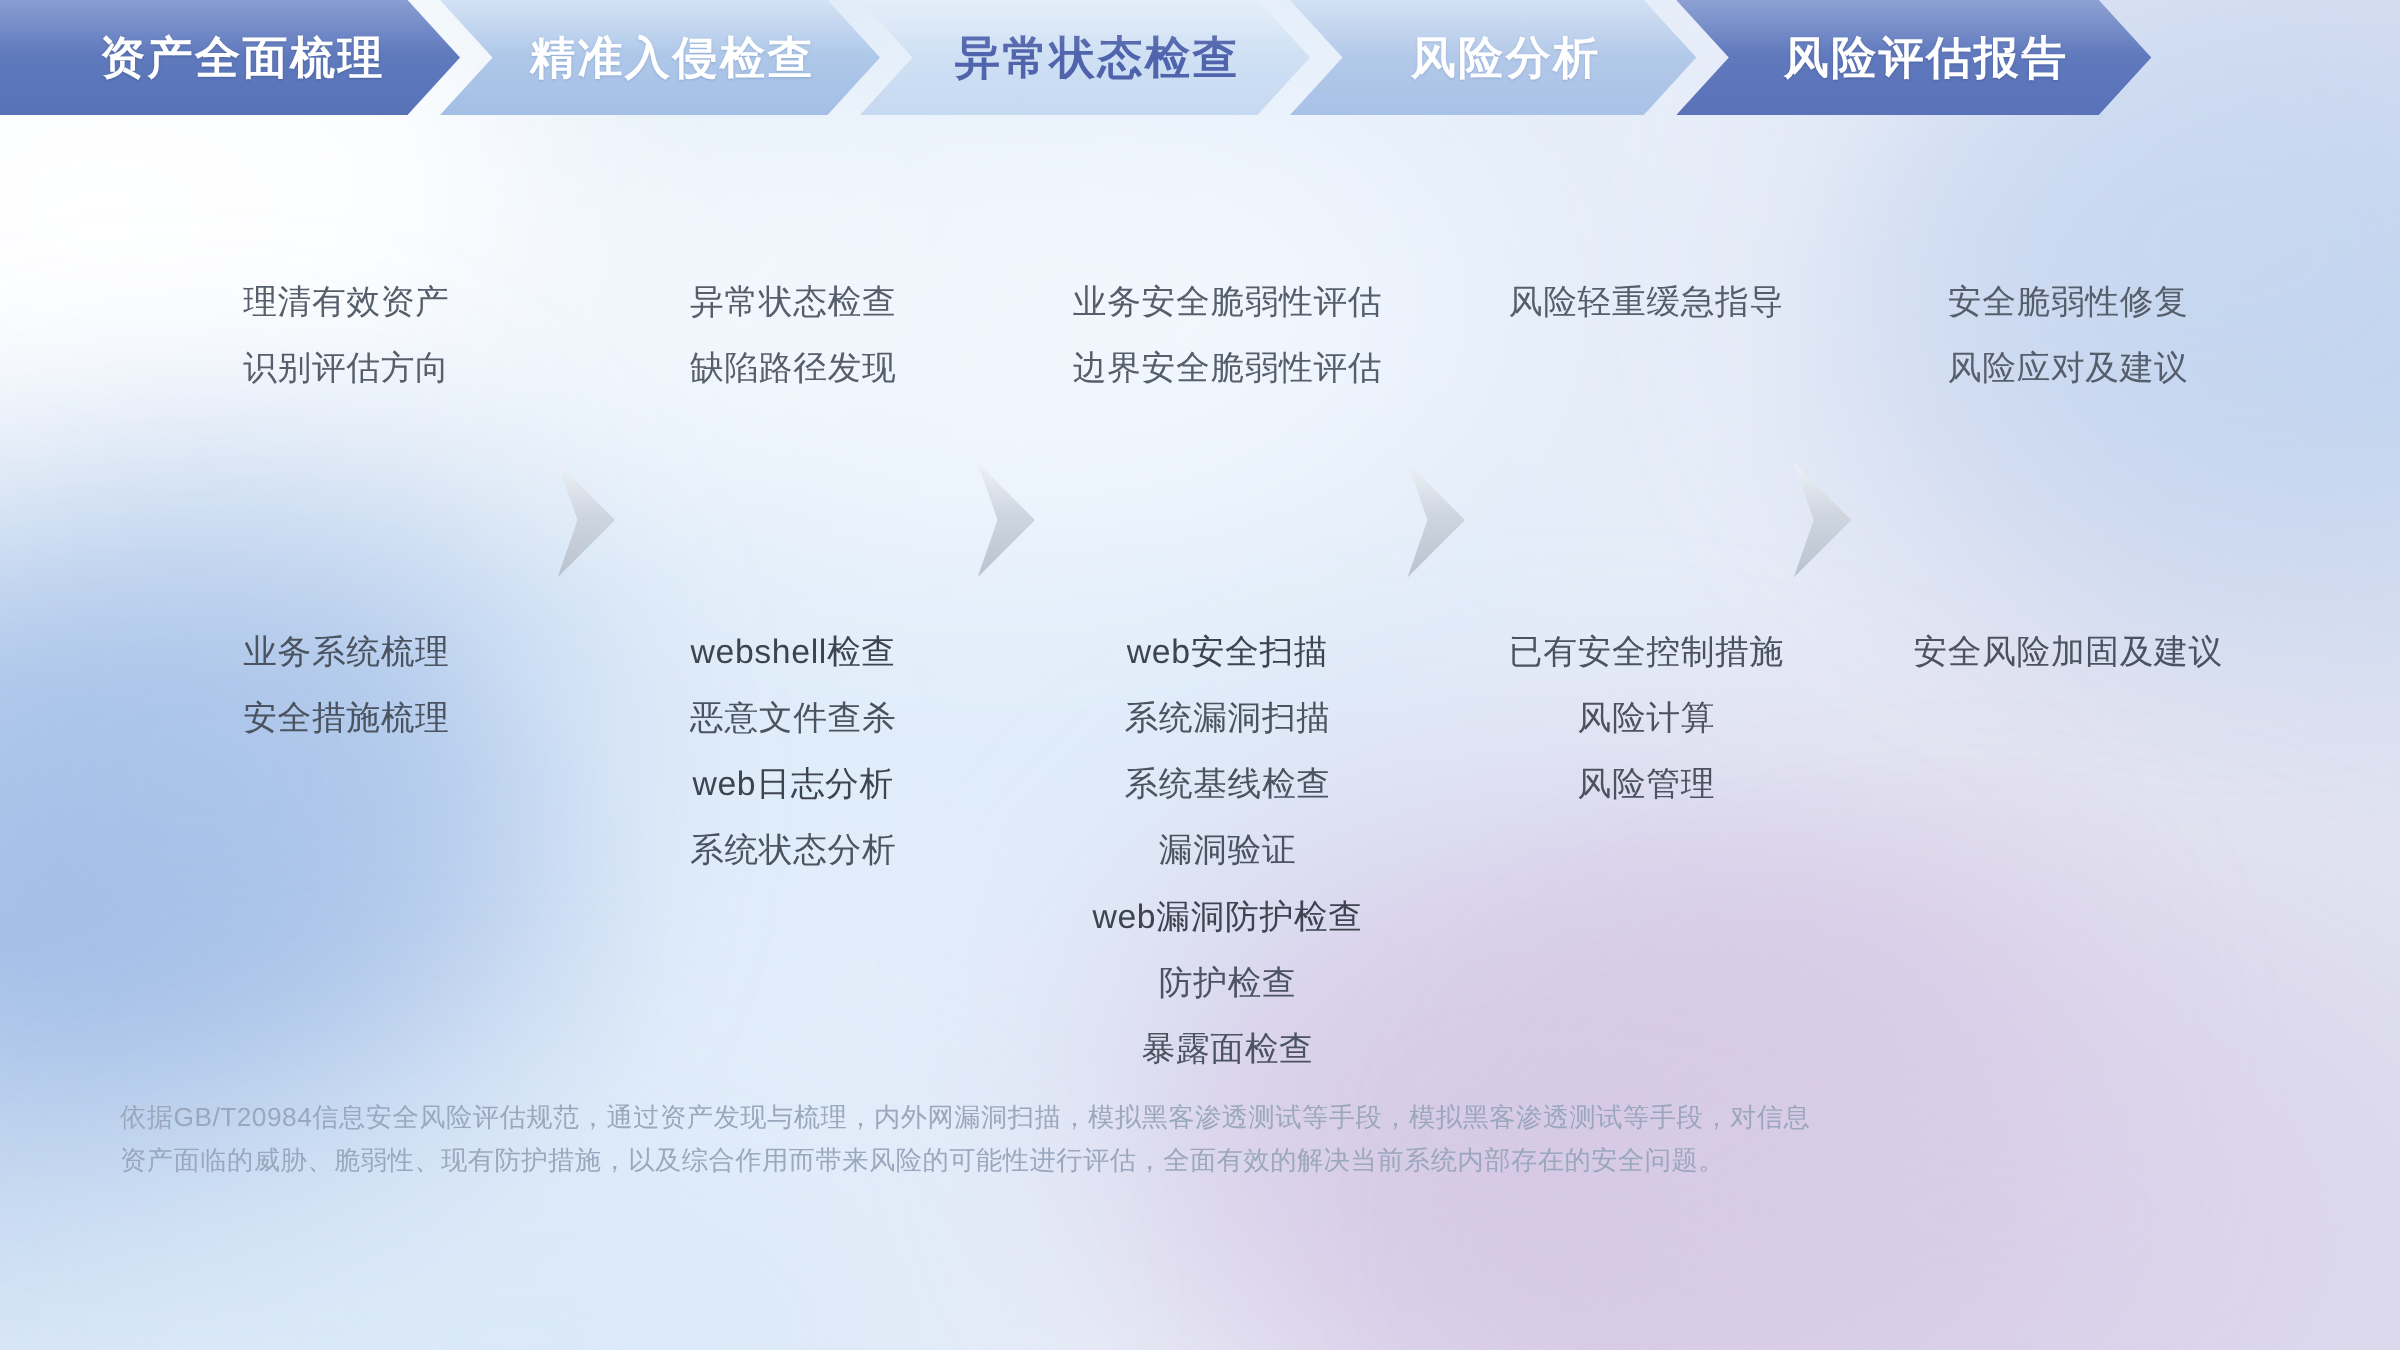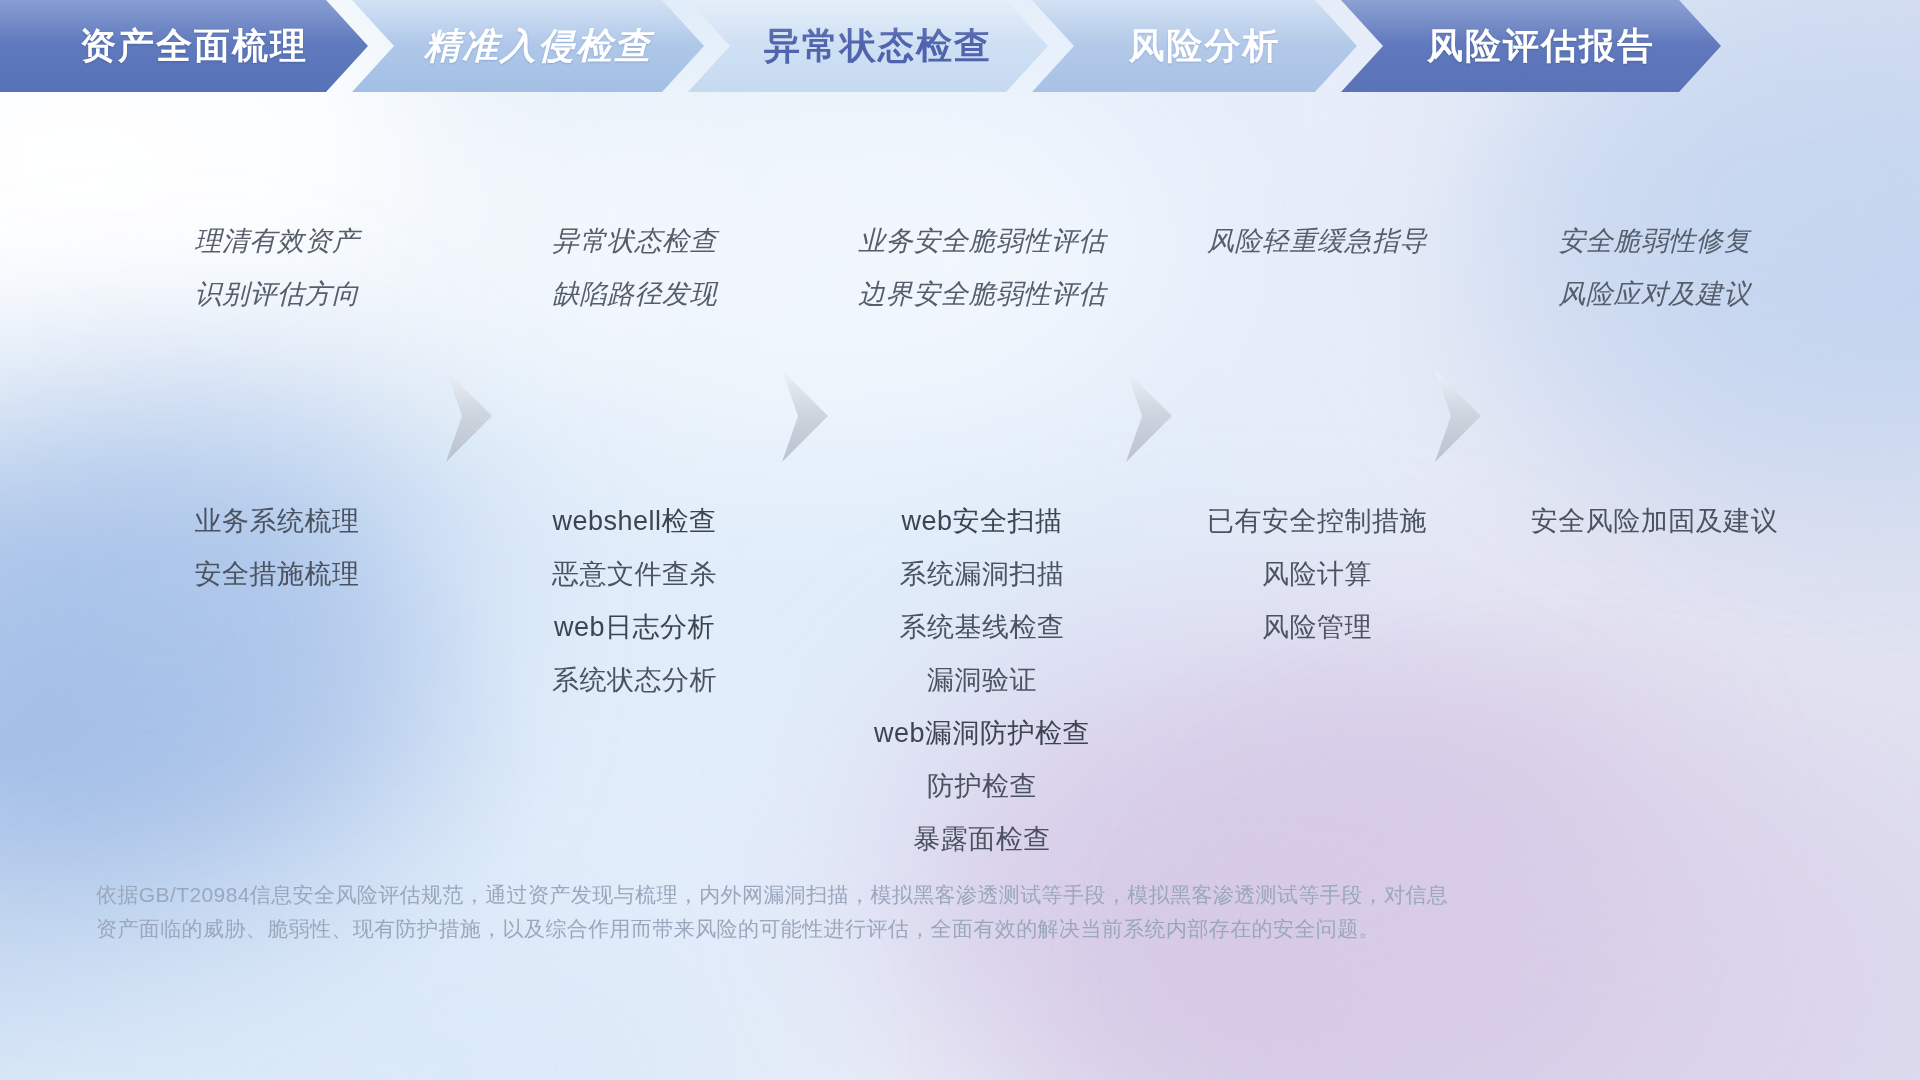--- a/index.html
+++ b/index.html
@@ -66,21 +66,21 @@
     font-size: 27px;
     line-height: 1.0;
     color: #4b5360;
     letter-spacing: 0.5px;
     white-space: nowrap;
     margin-bottom: 25px;
     font-weight: 400;
   }
   .item.en { font-weight: 400; color: #3d444f; }
 
-  #top-row .item { color: #565e6b; margin-bottom: 26px; font-style: italic; }
+  #top-row .item { color: #565e6b; margin-bottom: 26px; }
   #bottom-row .item { margin-bottom: 26px; }
 
   
   #flow-row {
     display: flex;
     align-items: stretch;
     height: 92px;
   }
   .chev {
     position: relative;
@@ -100,21 +100,21 @@
     font-size: 36px;
     font-weight: 700;
     letter-spacing: 2px;
     white-space: nowrap;
     transform: translateX(10px);
   }
 
   .chev.s1 { width: 368px; background: linear-gradient(180deg,#6782c4 0%,#5f79bd 50%,#5872b8 100%); }
   .chev.s1 .chev-label { color: #ffffff; text-shadow: 0 1px 2px rgba(40,60,110,0.35); }
 
-  .chev.s2 { width: 352px; background: linear-gradient(180deg,#c6d9f1 0%,#afc8e9 48%,#a3bfe5 100%); font-style: italic; }
+  .chev.s2 { width: 352px; background: linear-gradient(180deg,#c6d9f1 0%,#afc8e9 48%,#a3bfe5 100%); }
   .chev.s2 .chev-label { color: #ffffff; text-shadow: 0 1px 2px rgba(90,115,170,0.35); }
 
   .chev.s3 { width: 360px; background: linear-gradient(180deg,#dce9f7 0%,#cfe0f4 50%,#c5d9f0 100%); }
   .chev.s3 .chev-label { color: #5064ad; }
 
   .chev.s4 { width: 325px; background: linear-gradient(180deg,#c5d8f0 0%,#b3c9e9 50%,#a8c1e6 100%); }
   .chev.s4 .chev-label { color: #ffffff; text-shadow: 0 1px 2px rgba(90,115,170,0.3); }
 
   .chev.s5 { width: 380px; background: linear-gradient(180deg,#6d86c6 0%,#6079bd 50%,#5972b8 100%); margin-right: 0; }
   .chev.s5 .chev-label { color: #ffffff; text-shadow: 0 1px 2px rgba(40,60,110,0.35); }

